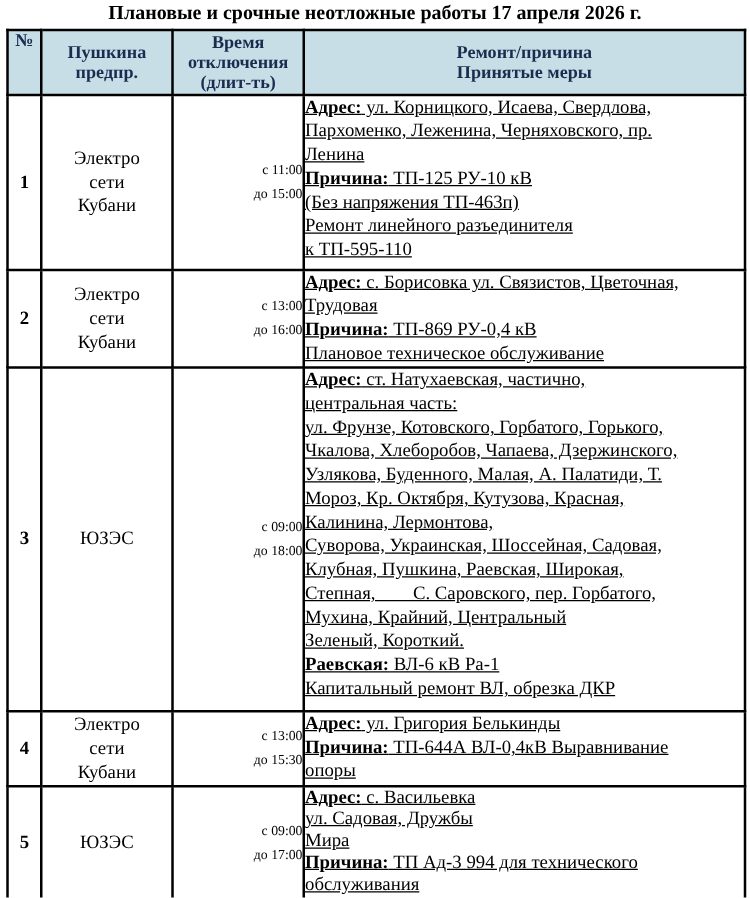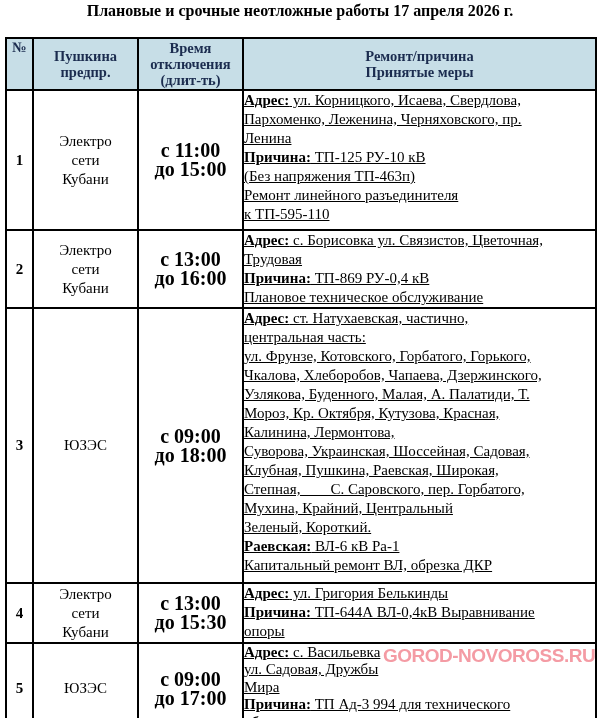--- a/index.html
+++ b/index.html
@@ -16,21 +16,21 @@
     font-family:"Liberation Serif", serif;
     color:#000;
     position:relative;
     overflow:hidden;
   }
   .title{
     text-align:center;
     font-weight:bold;
     font-size:16px;
     line-height:22px;
-    height:37px;
+    height:23px;
   }
   table.outage{
     border-collapse:collapse;
     table-layout:fixed;
     width:590px;
     margin-left:5px;
   }
   table.outage th, table.outage td{
     border:2px solid var(--border);
     padding:0;
@@ -50,22 +50,22 @@
   td.c-num{
     text-align:center;vertical-align:middle;
     font-weight:bold;font-size:15px;
   }
   td.c-comp{
     text-align:center;vertical-align:middle;
     font-weight:normal;font-size:15px;
     white-space:pre-line;line-height:19px;
   }
   td.c-time{
-    text-align:center;vertical-align:middle;
-    font-weight:bold;font-size:20px;
+    text-align:right;vertical-align:middle;
+    font-weight:normal;font-size:11px;
     white-space:pre-line;line-height:19px;
   }
   td.c-det{
     vertical-align:top;
     font-size:15px;
     line-height:19px;
     padding:1px 4px 1px 5px;
   }
   tr.last-row td.c-det{line-height:17.4px;}
   .para{white-space:pre-wrap;text-decoration:underline;}
@@ -186,15 +186,14 @@
             <div class="para"><span class="lbl">Адрес:</span><span> с. Васильевка
 ул. Садовая, Дружбы
 Мира</span></div>
             <div class="para"><span class="lbl">Причина:</span><span> ТП Ад-3 994 для технического
 обслуживания</span></div>
           </td>
         </tr>
       </tbody>
   </table>
 
-  <div class="watermark">GOROD-NOVOROSS.RU</div>
 
 </div>
 
 </body></html>

